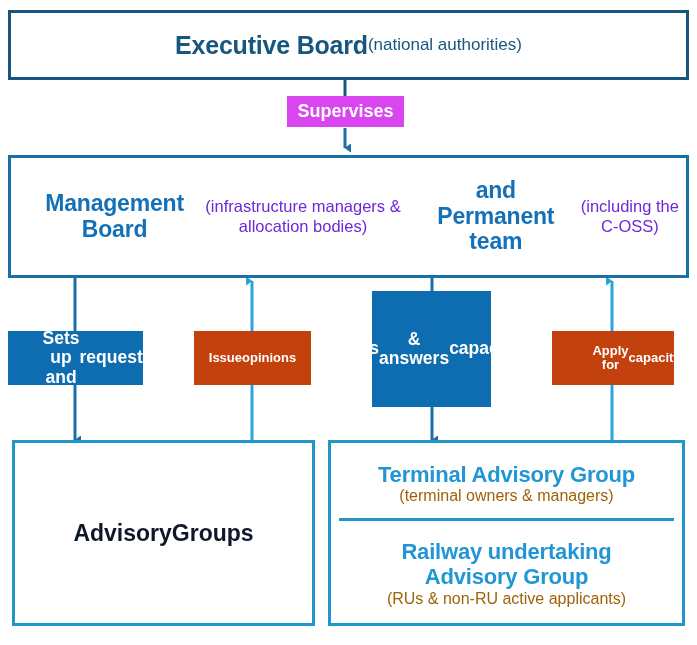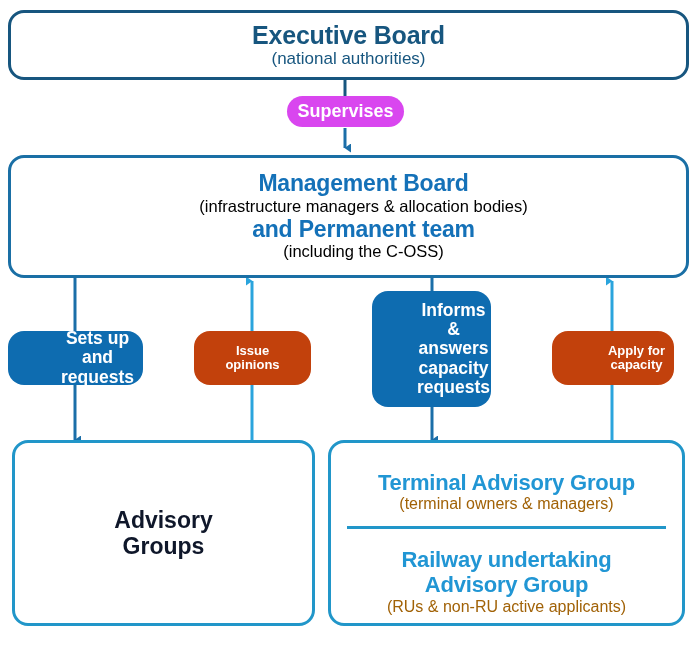--- a/index.html
+++ b/index.html
@@ -23,46 +23,45 @@
     top: 0;
     width: 697px;
     height: 645px;
     pointer-events: none;
   }
 
   .node {
     position: absolute;
     box-sizing: border-box;
     display: flex;
-    flex-direction: column;
+    flex-direction: row;
     align-items: center;
     justify-content: center;
     text-align: center;
     z-index: 2;
-    border-radius: 16px;
   }
 
   
   .outline-box {
     background: #ffffff;
   }
   .box-exec {
     border: 3px solid #17567f;
   }
   .box-mgmt {
     border: 3px solid #1a6fa5;
     padding-left: 30px;
   }
   .box-advisory {
     border: 3px solid #2196c9;
   }
   .box-ag-wrap {
     border: 3px solid #2196c9;
     display: block;
-    padding: 16px;
+    padding: 8px;
   }
   .ag-cell {
     display: flex;
     flex-direction: column;
     align-items: center;
     justify-content: center;
     text-align: center;
     box-sizing: border-box;
     width: 100%;
   }
@@ -84,21 +83,21 @@
     line-height: 1.15;
   }
   .t-title-mid {
     color: #1471b8;
     font-weight: bold;
     font-size: 23px;
     line-height: 1.12;
     letter-spacing: -0.2px;
   }
   .t-sub-mid {
-    color: #000000;
+    color: #6d28d9;
     font-size: 16.5px;
     line-height: 1.18;
   }
   .t-title-light {
     color: #2196d4;
     font-weight: bold;
     font-size: 22px;
     line-height: 1.12;
     letter-spacing: -0.2px;
   }

